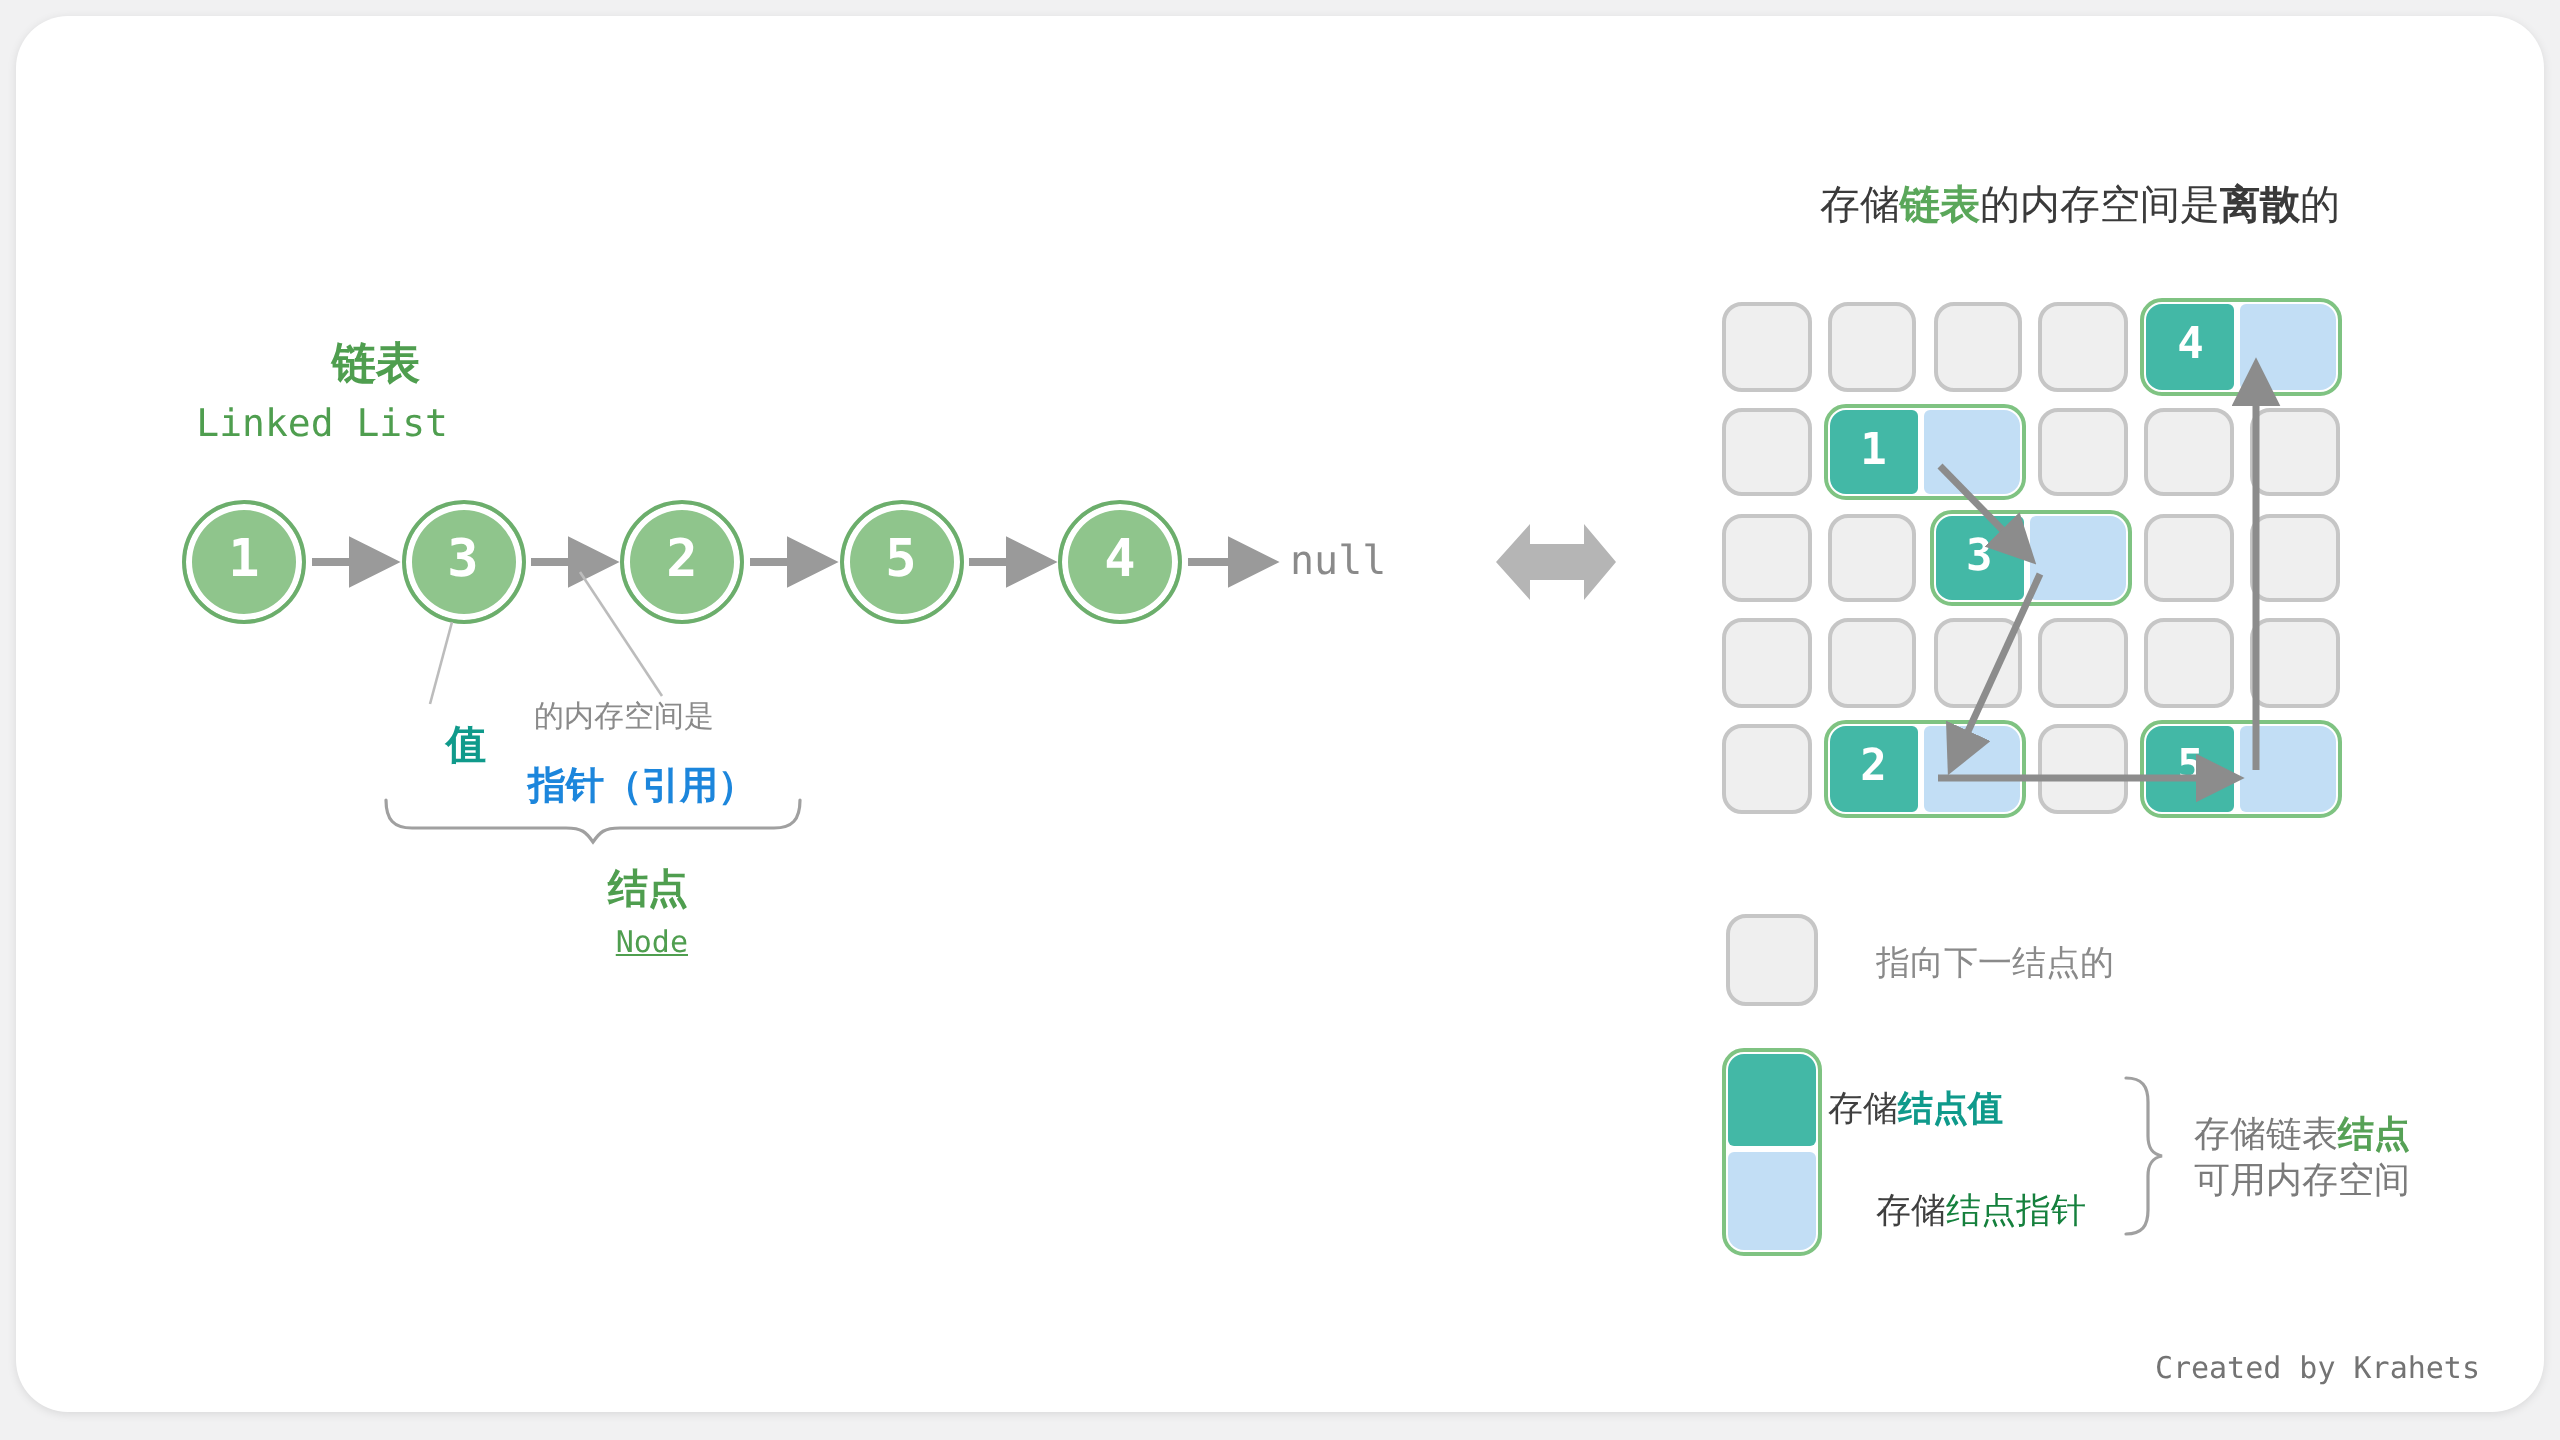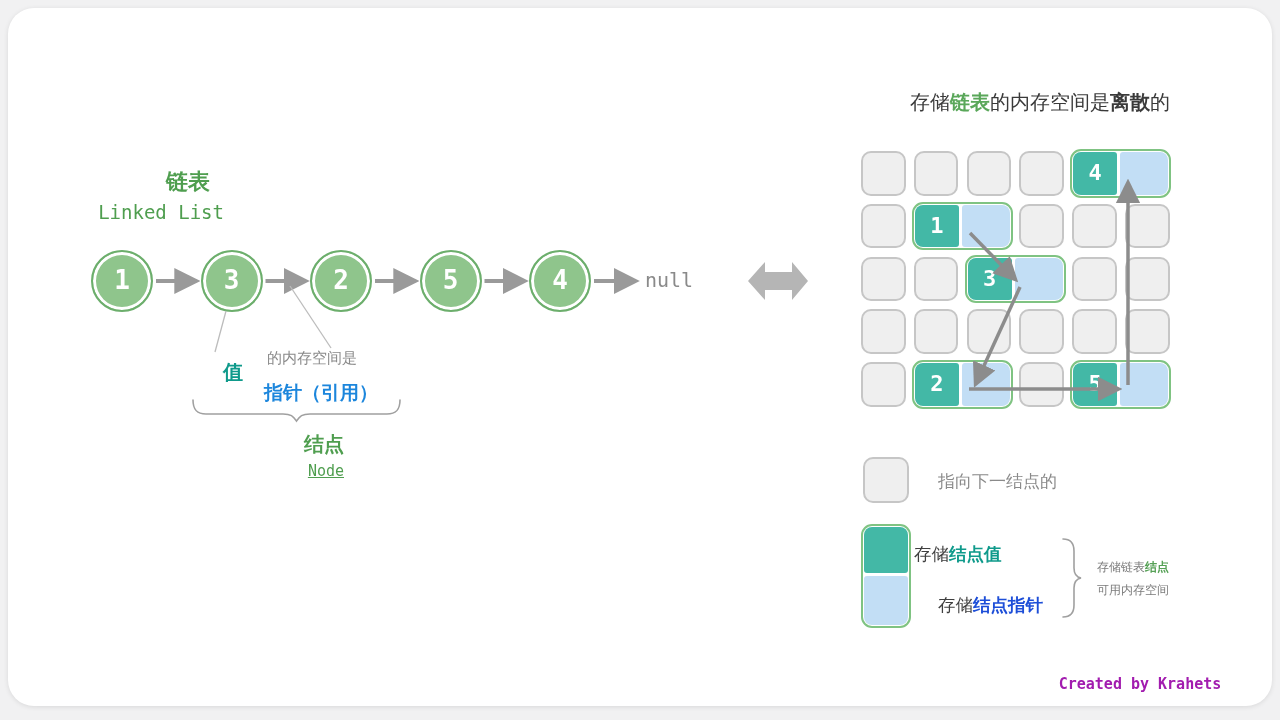--- a/index.html
+++ b/index.html
@@ -47,26 +47,26 @@
   .legend-free-cell { left:863px; top:457px; width:46px; height:46px; border-radius:10px;
                       background:#efefef; border:2px solid #c6c6c6; }
   .legend-pair { left:861px; top:524px; width:50px; height:104px; flex-direction:column; }
   .legend-pair .teal { height:46px; border-radius:8px 8px 3px 3px; }
   .legend-pair .blue { flex:1; border-radius:3px 3px 8px 8px; }
   .legend-free-label { left:938px; top:470px; font-size:17px; color:#8a8a8a; }
   .legend-row { font-size:17.5px; color:#3f3f3f; }
   .legend-value { left:914px; top:542px; }
   .legend-pointer { left:938px; top:593px; }
   .legend-row .teal-t { color:#0f9a8b; font-weight:bold; }
-  .legend-row .blue-t { color:#1d4ed8; font-weight:bold;text-align:center; }
-  .legend-note { left:1097px; top:556px; font-size:12px; color:#7b7b7b; line-height:23px; }
+  .legend-row .blue-t { color:#15803d; font-weight:normal;text-align:center; }
+  .legend-note { left:1097px; top:556px; font-size:18px; color:#7b7b7b; line-height:23px; }
   .legend-note .g { color:#56a156; font-weight:bold; }
 
-  .credit { left:1040px; top:675px; width:200px; text-align:center; font-size:15px; color:#a21caf;
-            font-family:"DejaVu Sans Mono", monospace;font-weight:bold; }
+  .credit { left:1040px; top:675px; width:200px; text-align:right; font-size:15px; color:#737373;
+            font-family:"DejaVu Sans Mono", monospace; }
 
   #overlay { position:absolute; left:0; top:0; width:1280px; height:720px; pointer-events:none; }
 </style>
 </head>
 <body>
 
 <div class="canvas">
   <div class="card"></div>
 
   <div class="abs ctr ll-title-zh">链表</div>

